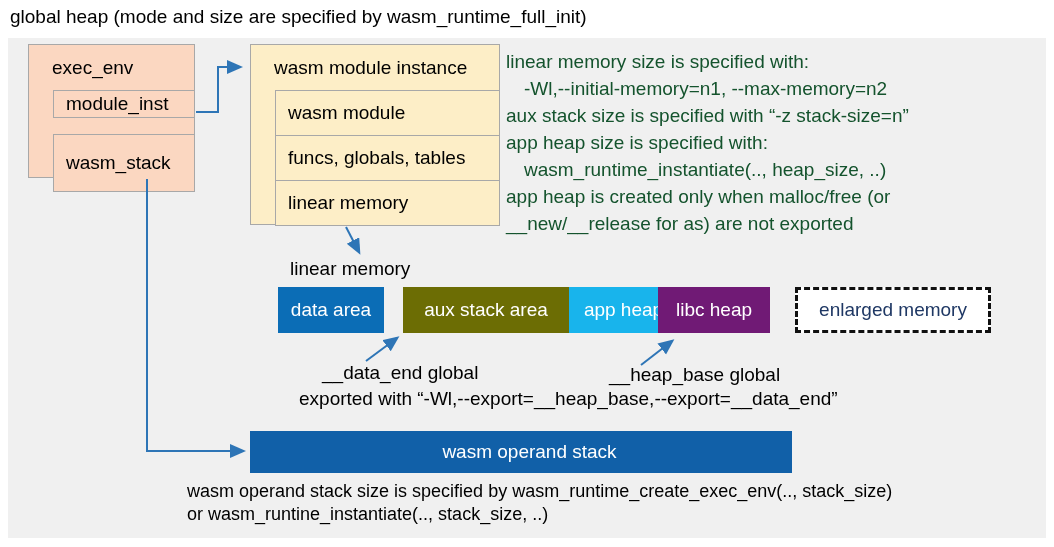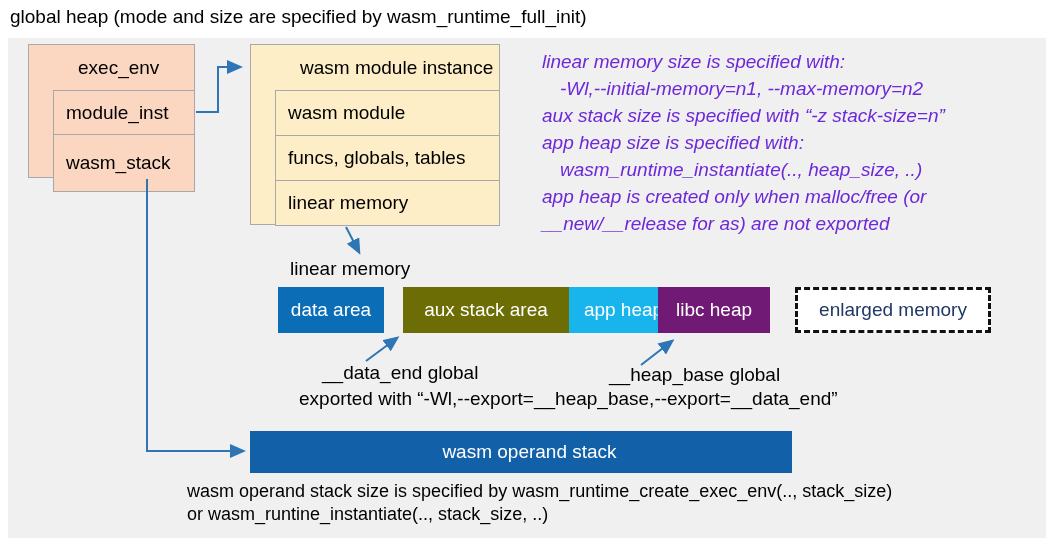--- a/index.html
+++ b/index.html
@@ -31,54 +31,53 @@
   
   .struct-box {
     position: absolute;
     border: 1px solid #a8a8a8;
   }
   .salmon { background: #fbd7c1; }
   .cream  { background: #fdeec7; }
   .struct-title {
     position: absolute;
     left: 0; top: 0; right: 0;
-    padding-left: 13px;
-    font-size: 19px;
-    white-space: nowrap;
-    display: flex; align-items: center; margin-left: 36px;
+    padding-left: 23px;
+    font-size: 19px;
+    white-space: nowrap;
+    display: flex; align-items: center;
   }
   .struct-row {
     position: absolute;
     right: -1px;
     border: 1px solid #a8a8a8;
     padding-left: 12px;
     font-size: 19px;
     white-space: nowrap;
     display: flex; align-items: center;
   }
   #exec-env { left: 28px; top: 44px; width: 167px; height: 134px; }
   #exec-env .struct-title { height: 46px; }
-  #exec-env .row-0 { left: 24px; top: 45px; height: 45px; }
+  #exec-env .row-0 { left: 24px; top: 45px; height: 28px; }
   #exec-env .row-1 { left: 24px; top: 89px; height: 58px; }
 
   #module-instance { left: 250px; top: 44px; width: 250px; height: 181px; }
   #module-instance .struct-title { height: 46px; }
   #module-instance .row-0 { left: 24px; top: 45px; height: 46px; }
   #module-instance .row-1 { left: 24px; top: 90px; height: 46px; }
   #module-instance .row-2 { left: 24px; top: 135px; height: 46px; }
 
   
   .memory-notes {
     position: absolute;
-    left: 542px; top: 48px;
+    left: 506px; top: 48px;
     width: 512px;
     font-size: 19px;
     line-height: 27px;
-    color: #6d28d9;
-    font-style: italic;
+    color: #14532d;
   }
   .memory-notes .indent { padding-left: 18px; }
 
   
   .linear-memory-label {
     position: absolute;
     left: 290px; top: 258px;
     font-size: 19px;
   }
   .mem-seg {

